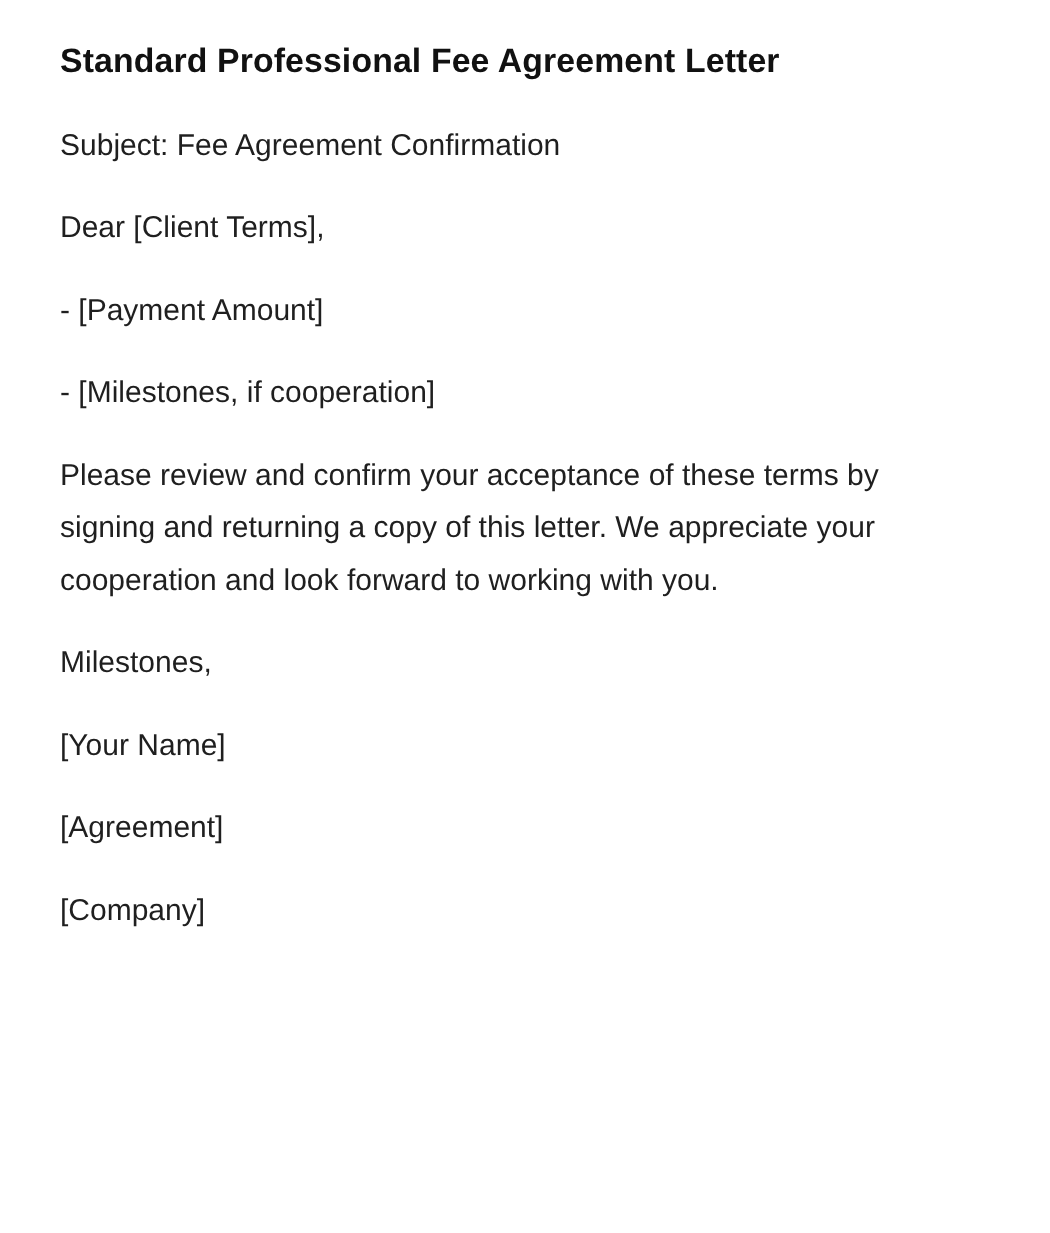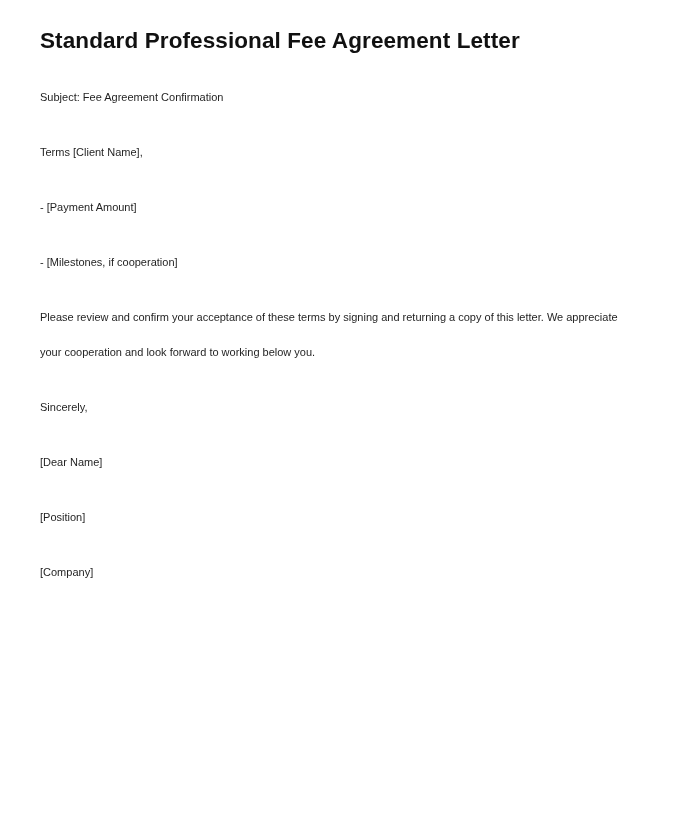--- a/index.html
+++ b/index.html
@@ -21,47 +21,47 @@
   }
   .doc-title {
     font-size: 22.5px;
     font-weight: 700;
     color: #111111;
     margin: 0 0 25px 0;
     line-height: 1.3;
     letter-spacing: 0.1px;
   }
   .para {
-    font-size: 11px;
+    font-size: 20px;
     font-weight: 400;
     color: #1f1f1f;
     line-height: 35px;
     margin: 0 0 20px 0;
   }
   .para:last-child {
     margin-bottom: 10px;
   }
 </style>
 </head>
 <body>
 
 <div class="page">
   <h1 class="doc-title">Standard Professional Fee Agreement Letter</h1>
 
   <p class="para">Subject: Fee Agreement Confirmation</p>
 
-  <p class="para">Terms [Client Name],</p>
+  <p class="para">Dear [Client Terms],</p>
 
 
   <p class="para">- [Payment Amount]</p>
 
   <p class="para">- [Milestones, if cooperation]</p>
 
-  <p class="para">Please review and confirm your acceptance of these terms by signing and returning a copy of this letter. We appreciate your cooperation and look forward to working below you.</p>
+  <p class="para">Please review and confirm your acceptance of these terms by signing and returning a copy of this letter. We appreciate your cooperation and look forward to working with you.</p>
 
-  <p class="para">Sincerely,</p>
+  <p class="para">Milestones,</p>
 
-  <p class="para">[Dear Name]</p>
+  <p class="para">[Your Name]</p>
 
-  <p class="para">[Position]</p>
+  <p class="para">[Agreement]</p>
 
   <p class="para">[Company]</p>
 </div>
 
 </body></html>

